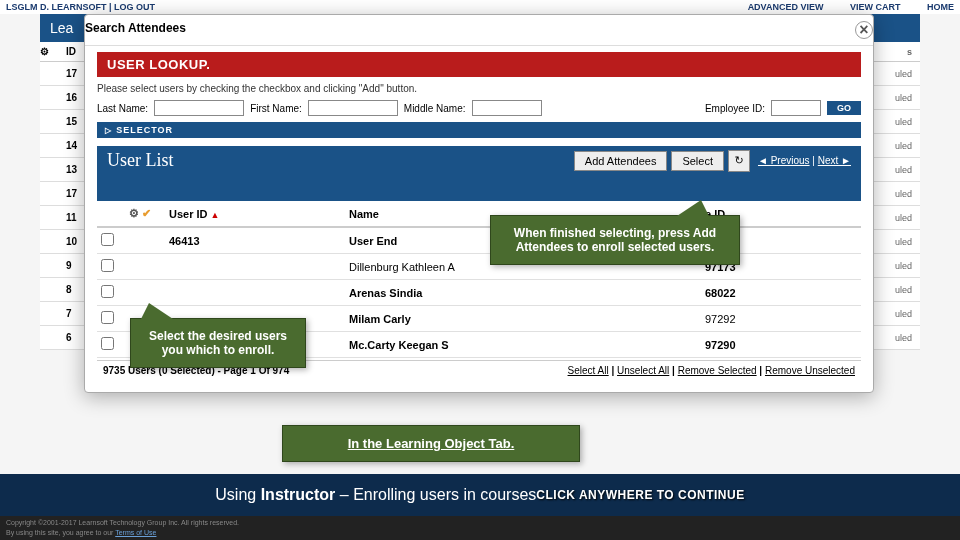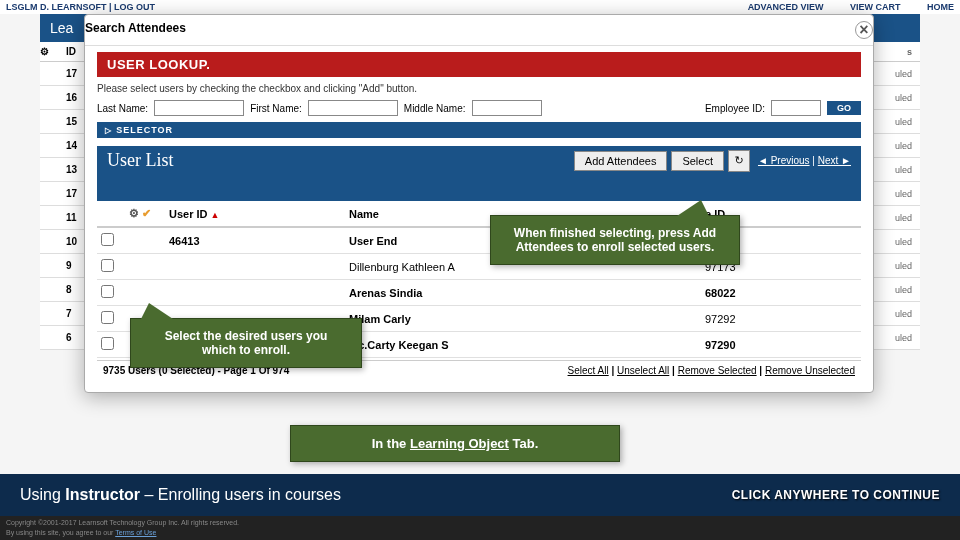--- a/index.html
+++ b/index.html
@@ -53,27 +53,27 @@
   .sort-arrow { color: #cc0000; font-size: 9px; }
   .gear-ic { color: #555; }
   .chk-ic { color: #e89c2f; }
   
   .grid-footer { display: flex; justify-content: space-between; align-items: center; padding: 4px 6px; font-size: 10px; font-weight: bold; border-top: 1px solid #ccc; margin-top: 2px; }
   .grid-footer .links span { text-decoration: underline; cursor: pointer; font-weight: normal; }
   
   .callout { position: absolute; background: #4a6b2f; color: #fff; padding: 10px 16px; font-size: 12px; font-weight: bold; text-align: center; border: 1px solid #2f471c; box-shadow: 2px 2px 6px rgba(0,0,0,0.3); }
   .callout .u { text-decoration: underline; }
   .callout-arrow { position: absolute; width: 0; height: 0; }
-  .c1 { top: 318px; left: 130px; width: 232px; }
+  .c1 { top: 318px; left: 130px; width: 176px; }
   .c1 .callout-arrow { top: -16px; left: 10px; border-left: 8px solid transparent; border-right: 24px solid transparent; border-bottom: 16px solid #4a6b2f; }
   .c2 { top: 215px; left: 490px; width: 250px; }
   .c2 .callout-arrow { top: -16px; right: 30px; border-left: 24px solid transparent; border-right: 8px solid transparent; border-bottom: 16px solid #4a6b2f; }
-  .c3 { top: 425px; left: 290px; width: 330px; font-size: 13px; }
-  
-  .footer-band { position: absolute; bottom: 24px; left: 0; right: 0; background: #0d2b4c; color: #fff; padding: 12px 20px; display: flex; justify-content: space-between; align-items: center; }
+  .c3 { top: 425px; left: 282px; width: 298px; font-size: 13px; text-decoration: underline; }
+  
+  .footer-band { position: absolute; bottom: 24px; left: 0; right: 0; background: #0d2b4c; color: #fff; padding: 12px 20px; display: flex; justify-content: center; align-items: center; }
   .footer-band .title { font-size: 16px; }
   .footer-band .title b { font-weight: bold; }
   .footer-band .cta { font-size: 12px; font-weight: bold; letter-spacing: 0.5px; text-shadow: 1px 1px 2px #000; }
   .copyright { position: absolute; bottom: 0; left:0; right:0; background: #222; color: #888; font-size: 7px; padding: 2px 6px; height:24px; line-height: 1.4; }
   .copyright a { color: #6aa0d8; text-decoration: underline; }
 </style>
 </head>
 <body>
 
 <div class="topbar">
@@ -216,21 +216,21 @@
     <td class="col-gear"></td>
     <td class="col-uid" style="font-weight:bold">46413</td>
     <td class="col-name" style="font-weight:bold">User End</td>
     <td class="col-eid" style="font-weight:bold"></td>
           </tr>
           <tr>
     <td class="col-chk"><input type="checkbox" style=""></td>
     <td class="col-gear"></td>
     <td class="col-uid" style="font-weight:bold"></td>
     <td class="col-name" style="font-weight:normal">Dillenburg Kathleen A</td>
-    <td class="col-eid" style="font-weight:normal">97173</td>
+    <td class="col-eid" style="font-weight:bold">97173</td>
           </tr>
           <tr>
     <td class="col-chk"><input type="checkbox" style=""></td>
     <td class="col-gear"></td>
     <td class="col-uid" style="font-weight:bold"></td>
     <td class="col-name" style="font-weight:bold">Arenas Sindia</td>
     <td class="col-eid" style="font-weight:bold">68022</td>
           </tr>
           <tr>
     <td class="col-chk"><input type="checkbox" style=""></td>

